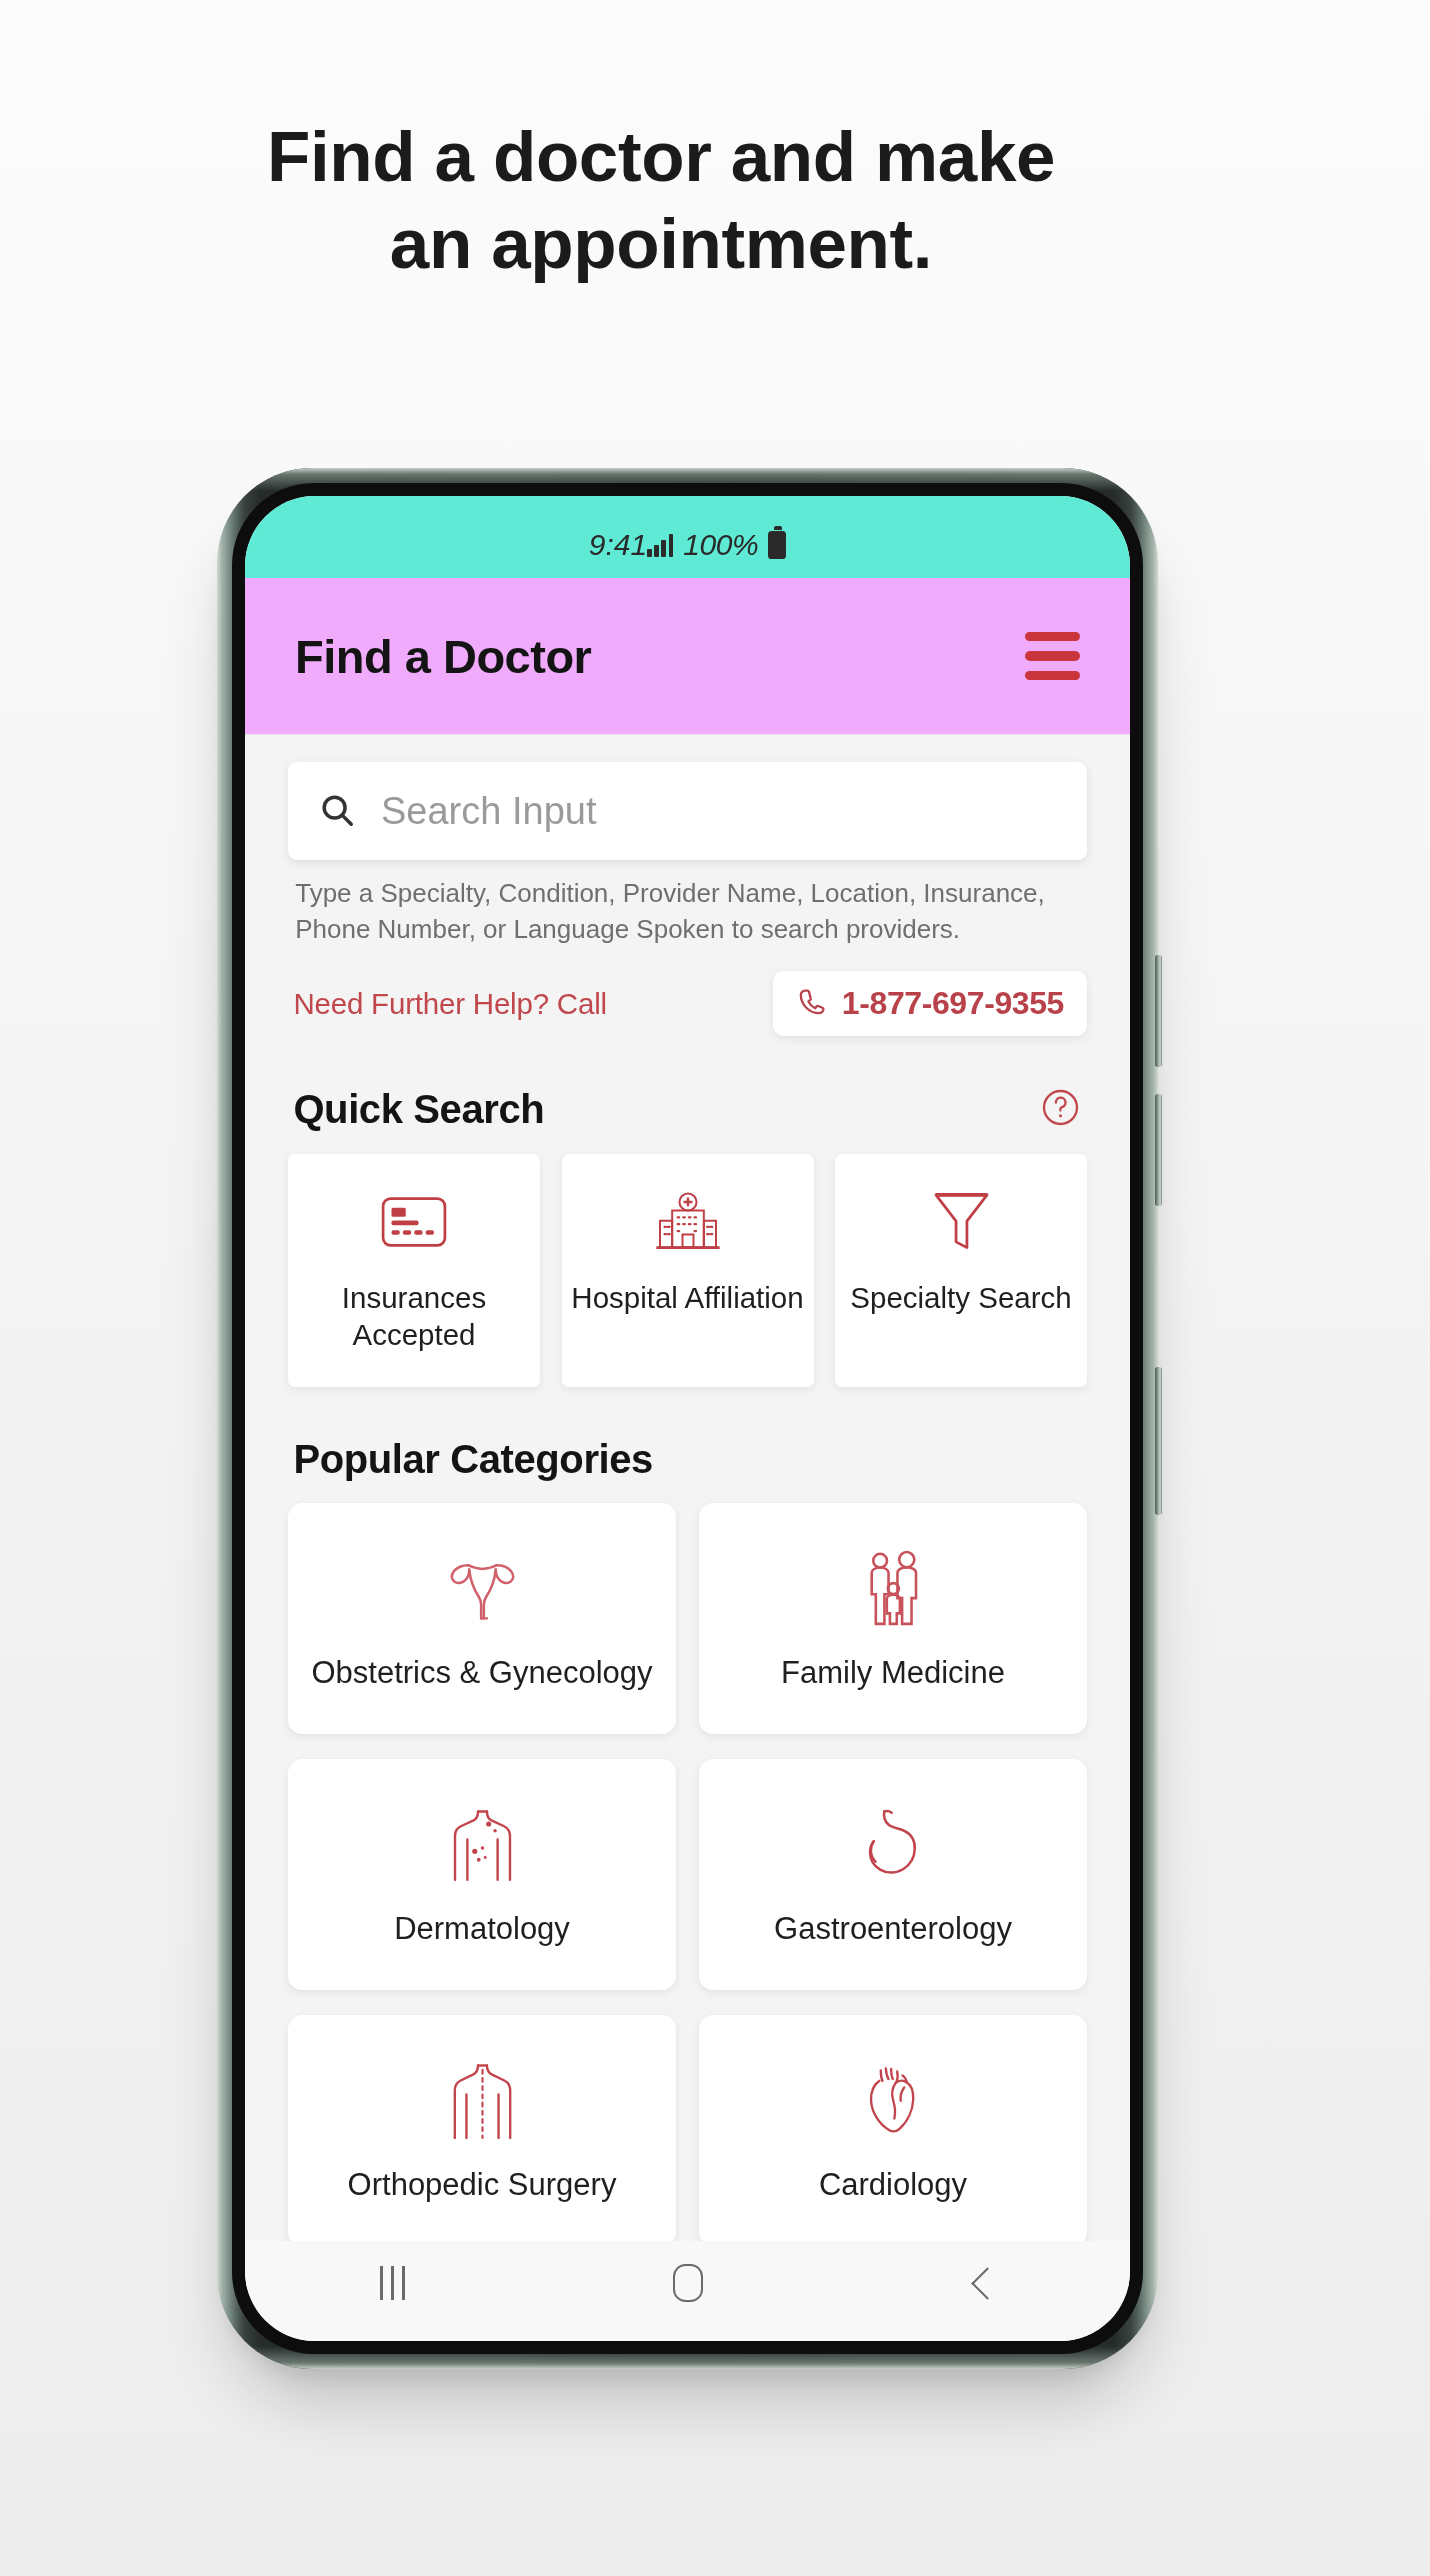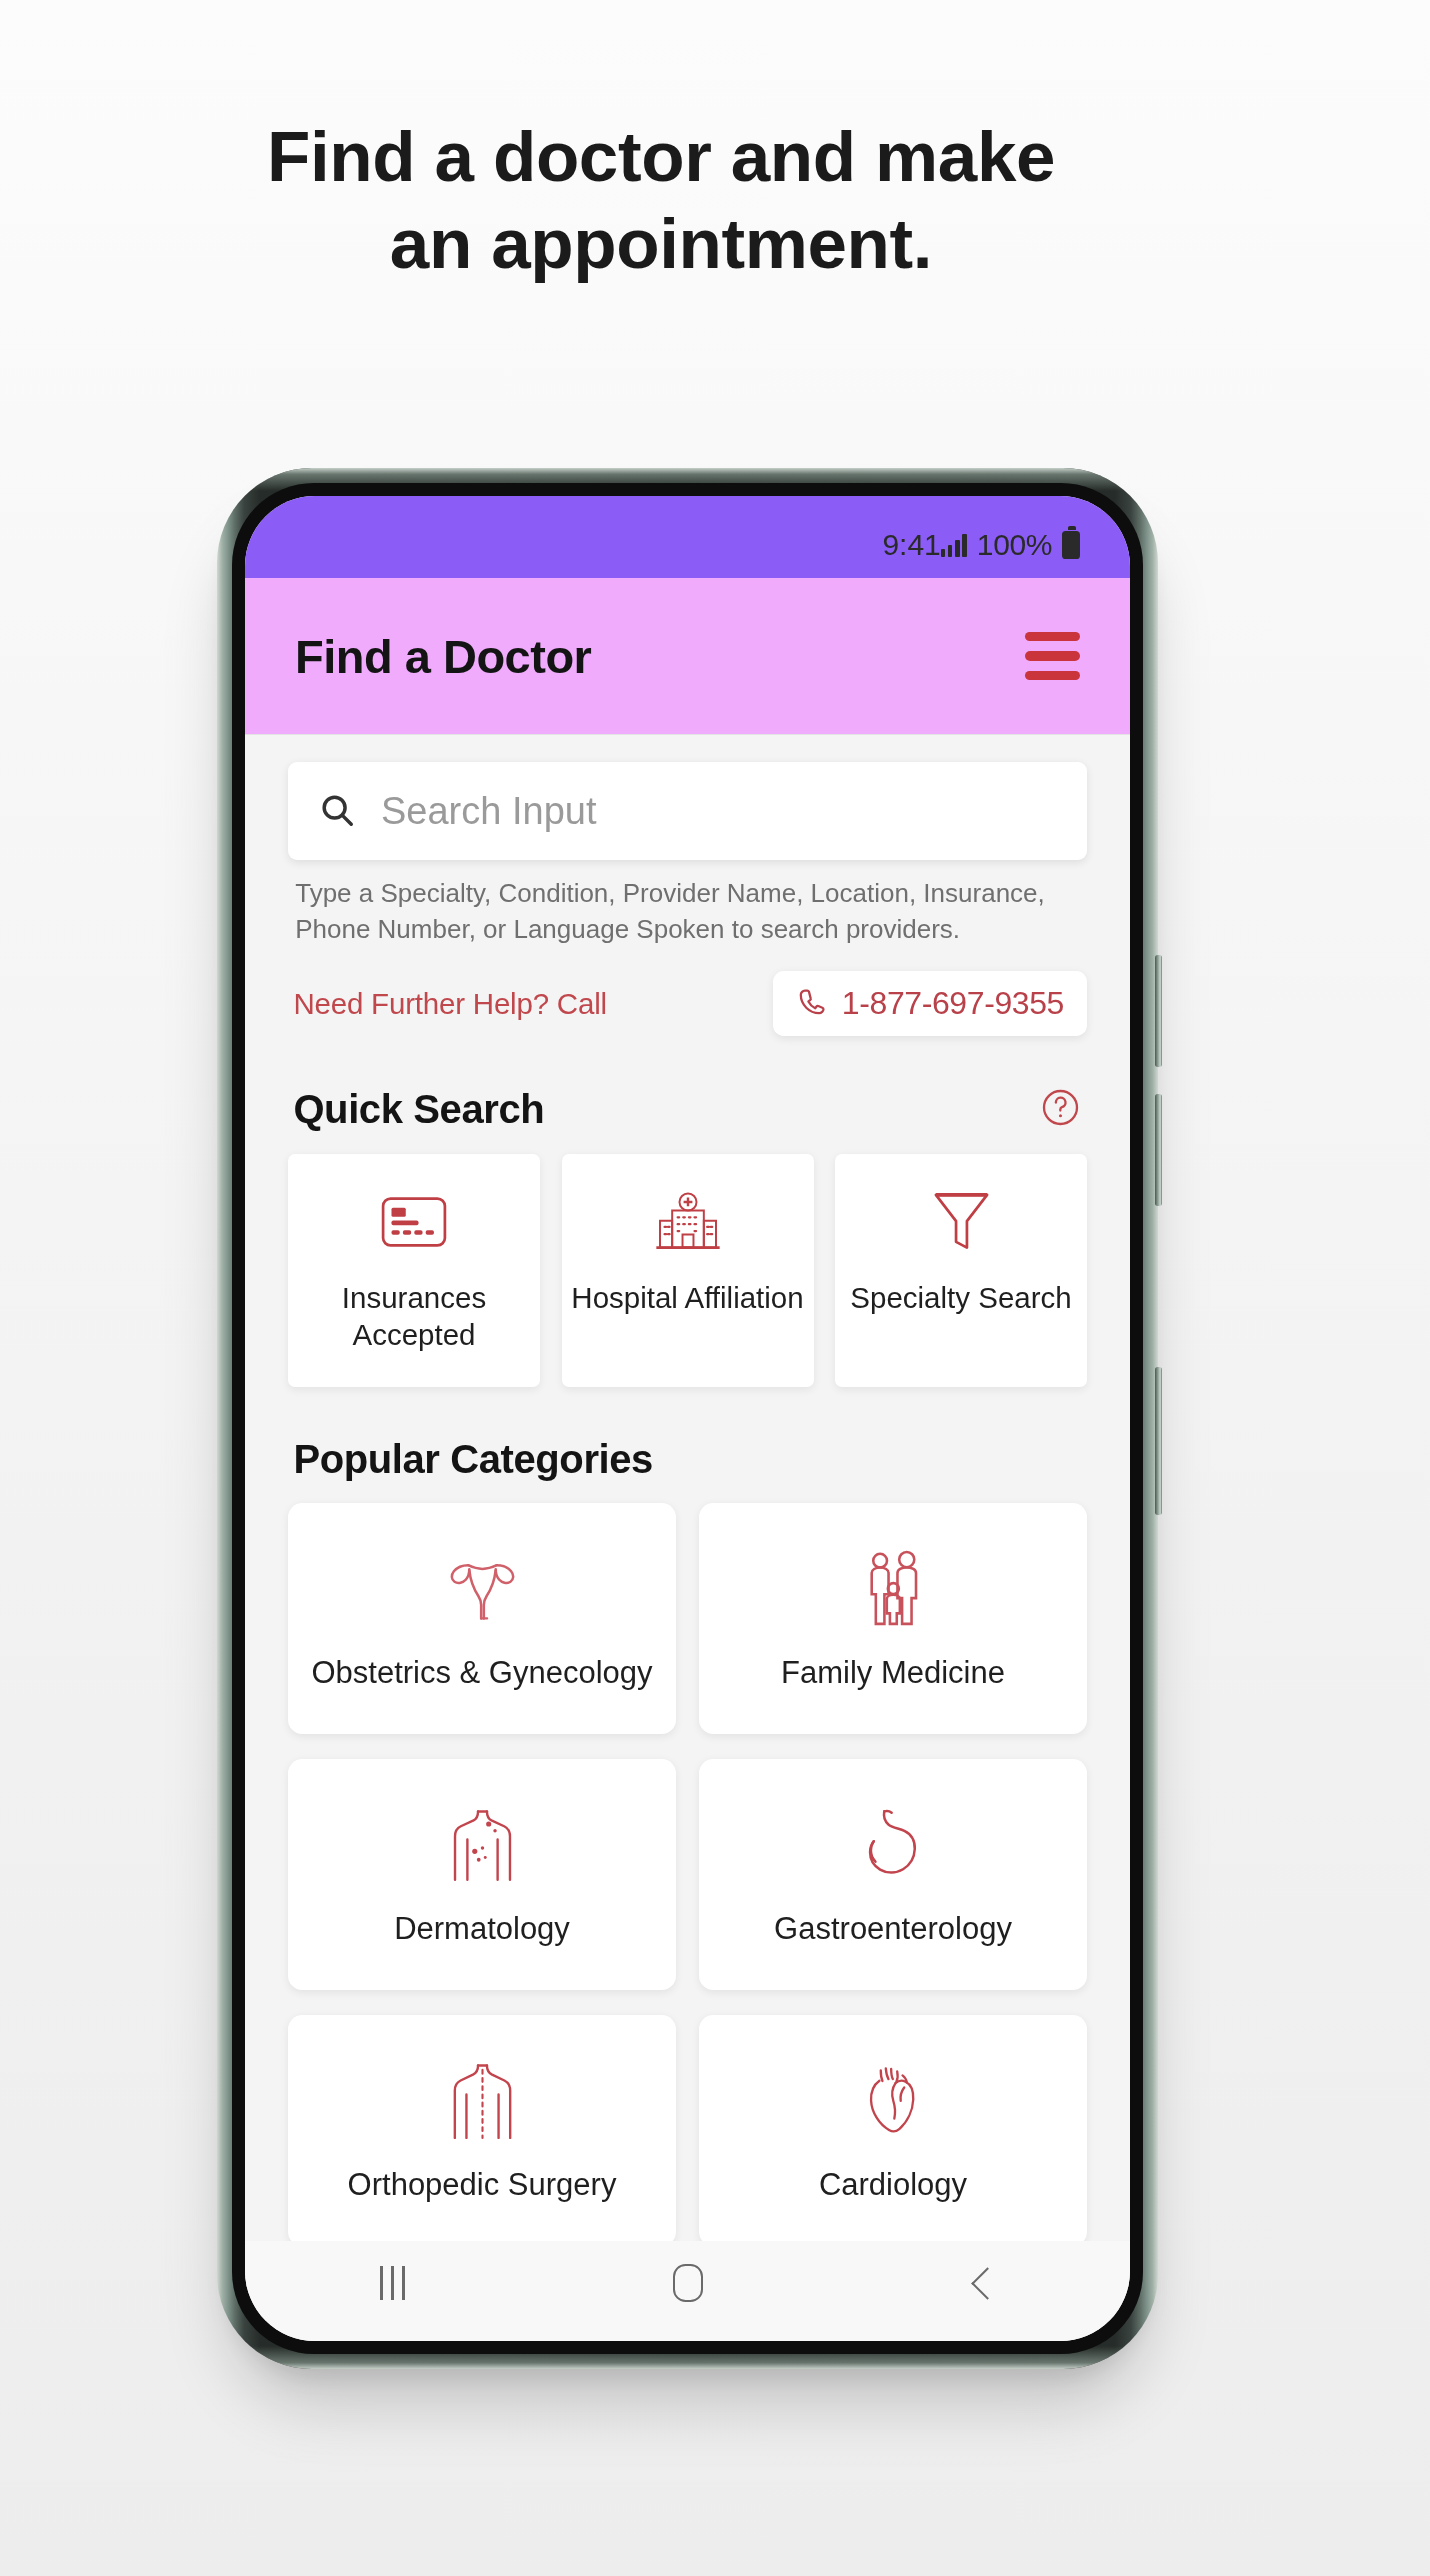--- a/index.html
+++ b/index.html
@@ -115,25 +115,26 @@
     display: flex;
     flex-direction: column;
   }
 
   
   .statusbar {
     height: 82px;
     flex: 0 0 82px;
     display: flex;
     align-items: center;
-    justify-content: flex-end;
+    justify-content: center;
     padding: 16px 50px 0 50px;
-    background: #8b5cf6;
+    background: #5eead4;
     font-size: 30px;
     color: #2a2a2a;
+    font-style: italic;
   }
   .status-right { display: flex; align-items: center; gap: 10px; }
   .signal { display: flex; align-items: flex-end; gap: 2.7px; height: 23px; }
   .signal i { width: 4.5px; background: #2a2a2a; border-radius: 0.9px; display: block; }
   .signal i:nth-child(1){ height: 7.2px; }
   .signal i:nth-child(2){ height: 11.6px; }
   .signal i:nth-child(3){ height: 17px; }
   .signal i:nth-child(4){ height: 22.4px; }
   .battery-pct { font-size: 30px; font-weight: 400; letter-spacing: -0.4px; }
   .battery {
@@ -237,20 +238,21 @@
   }
   .call-pill {
     background: #ffffff;
     border-radius: 10.7px;
     box-shadow: 0 2.7px 9px rgba(0,0,0,0.08);
     padding: 14.3px 23px;
     display: flex;
     align-items: center;
     gap: 14.3px;
     cursor: pointer;
+    font-weight: bold;
   }
   .call-number {
     font-size: 32px;
     color: #b8414a;
     letter-spacing: -0.4px;
   }
 
   
   .section-head {
     display: flex;

